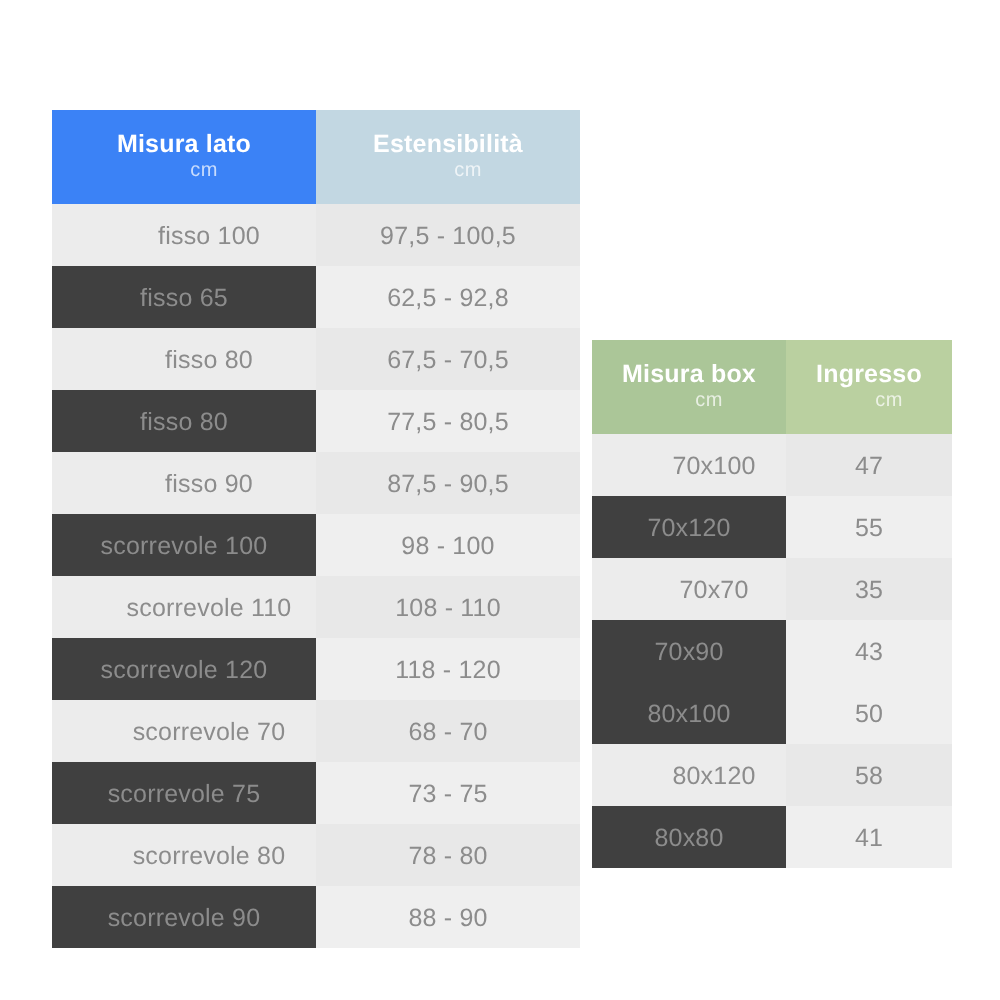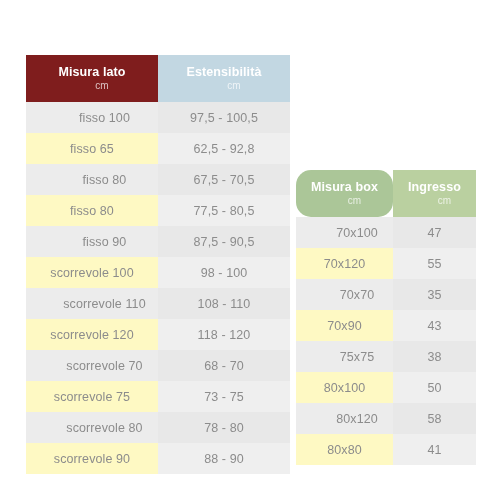--- a/index.html
+++ b/index.html
@@ -54,38 +54,38 @@
   .hdr-unit {
     display: block;
     font-size: 10px;
     font-weight: normal;
     color: rgba(255,255,255,0.72);
     letter-spacing: 0.2px;
     padding-left: 20px;
   }
 
   
-  .hdr-blue-a { background: #7f1d1d; }
+  .hdr-blue-a { background: #3b82f6; }
   .hdr-blue-b { background: #c2d7e2; }
   
-  .hdr-green-a { background: #abc698; border-radius: 15px; }
+  .hdr-green-a { background: #abc698; }
   .hdr-green-b { background: #bad0a0; }
 
   
   .cell {
     height: 31px;
     font-size: 12.5px;
     color: #8c8c8c;
     letter-spacing: 0.1px;
     box-sizing: border-box;
   }
   
   .row-odd  .cell-a { background: #ececec; padding-left: 25px; }
   .row-odd  .cell-b { background: #e8e8e8; }
-  .row-even .cell-a { background: #fef9c3; }
+  .row-even .cell-a { background: #404040; }
   .row-even .cell-b { background: #efefef; }
 
   
   .cell-a { border-right: 3px solid #ffffff; }
   .cell   { border-bottom: 1px solid #ffffff; }
   .hdr-a  { border-right: 3px solid #ffffff; }
 
   
   #table-left {
     left: 26px;
@@ -204,24 +204,20 @@
         <td class="cell cell-b">55</td>
       </tr>
       <tr class="row-odd">
         <td class="cell cell-a">70x70</td>
         <td class="cell cell-b">35</td>
       </tr>
       <tr class="row-even">
         <td class="cell cell-a">70x90</td>
         <td class="cell cell-b">43</td>
       </tr>
-      <tr class="row-odd">
-        <td class="cell cell-a">75x75</td>
-        <td class="cell cell-b">38</td>
-      </tr>
       <tr class="row-even">
         <td class="cell cell-a">80x100</td>
         <td class="cell cell-b">50</td>
       </tr>
       <tr class="row-odd">
         <td class="cell cell-a">80x120</td>
         <td class="cell cell-b">58</td>
       </tr>
       <tr class="row-even">
         <td class="cell cell-a">80x80</td>

